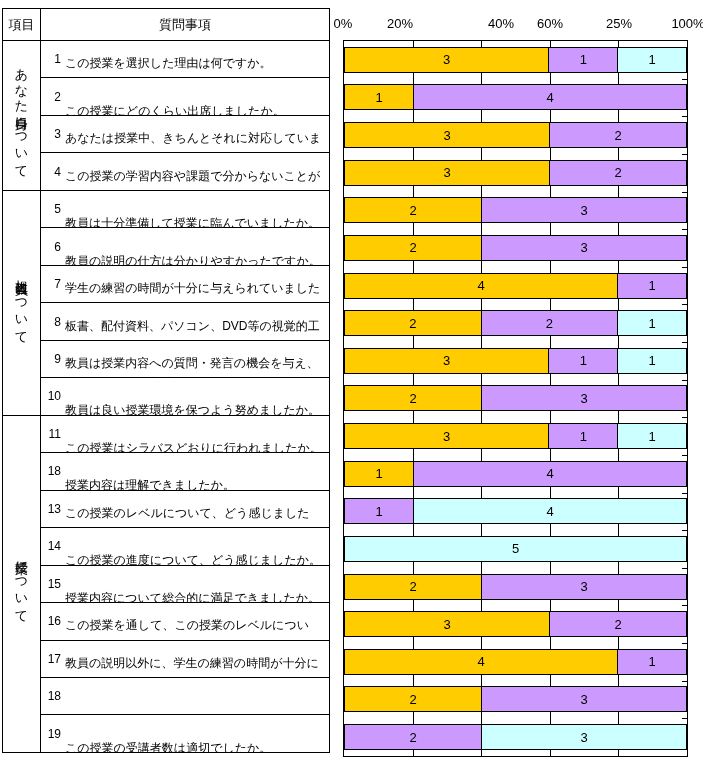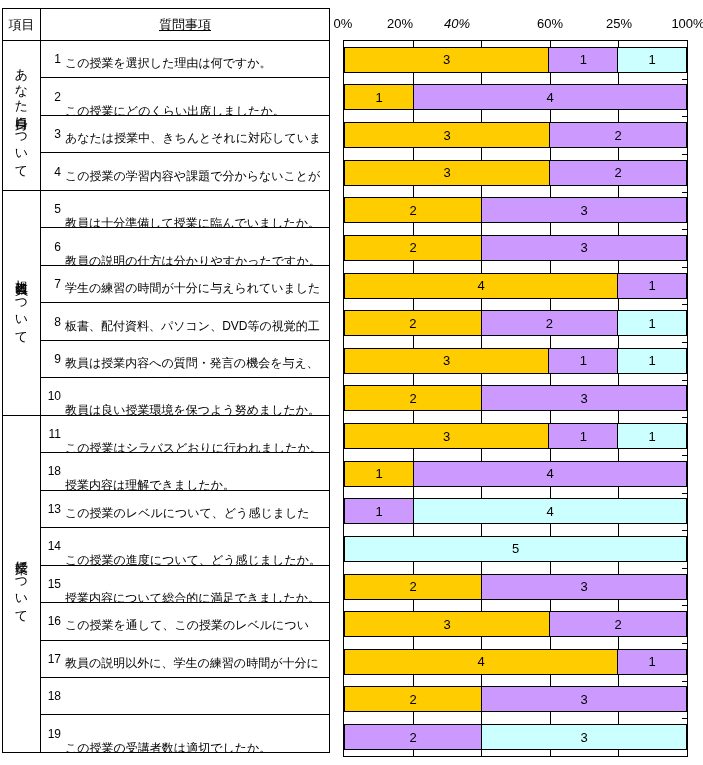--- a/index.html
+++ b/index.html
@@ -12,21 +12,21 @@
   
   .qtable {
     position:absolute; left:2px; top:8px; width:328px; height:745px;
     border:1px solid #000; display:flex; flex-direction:column; background:#fff;
   }
   .thead { display:flex; height:32px; border-bottom:1px solid #000; flex:none; }
   .th-item {
     width:38px; flex:none; border-right:1px solid #000;
     display:flex; align-items:center; justify-content:center; font-size:13px;
   }
-  .th-q { flex:1; display:flex; align-items:center; justify-content:center; font-size:13px;text-decoration:underline; }
+  .th-q { flex:1; display:flex; align-items:center; justify-content:center; font-size:13px; }
   .tbody { flex:1; display:flex; min-height:0; }
   .cat-col { width:38px; flex:none; border-right:1px solid #000; display:flex; flex-direction:column; }
   .cat-cell {
     display:flex; align-items:center; justify-content:center;
     border-bottom:1px solid #000;
     writing-mode:vertical-rl; text-orientation:upright;
     font-size:13px; letter-spacing:1px; line-height:1;
   }
   .cat-cell:last-child { border-bottom:none; }
   .q-col { flex:1; display:flex; flex-direction:column; }
@@ -148,21 +148,21 @@
             <div class="q-num">19</div>
             <div class="q-text">この授業の受講者数は適切でしたか。</div>
           </div>
         </div>
     </div>
   </div>
 
   <div id="x-labels">
       <div class="x-label" style="left: 343px;">0%</div>
       <div class="x-label" style="left: 400px;">20%</div>
-      <div class="x-label" style="left: 457px; font-style: italic;">40%</div>
+      <div class="x-label" style="left: 501px;">40%</div>
       <div class="x-label" style="left: 550px;">60%</div>
       <div class="x-label" style="left: 619px;">25%</div>
       <div class="x-label" style="left: 688px;">100%</div>
     </div>
 
   <div class="plot" id="plot">
       <div class="gridline" style="left: 80%;"></div>
       <div class="gridline" style="left: 60%;"></div>
       <div class="gridline" style="left: 40%;"></div>
       <div class="gridline" style="left: 20%;"></div>

